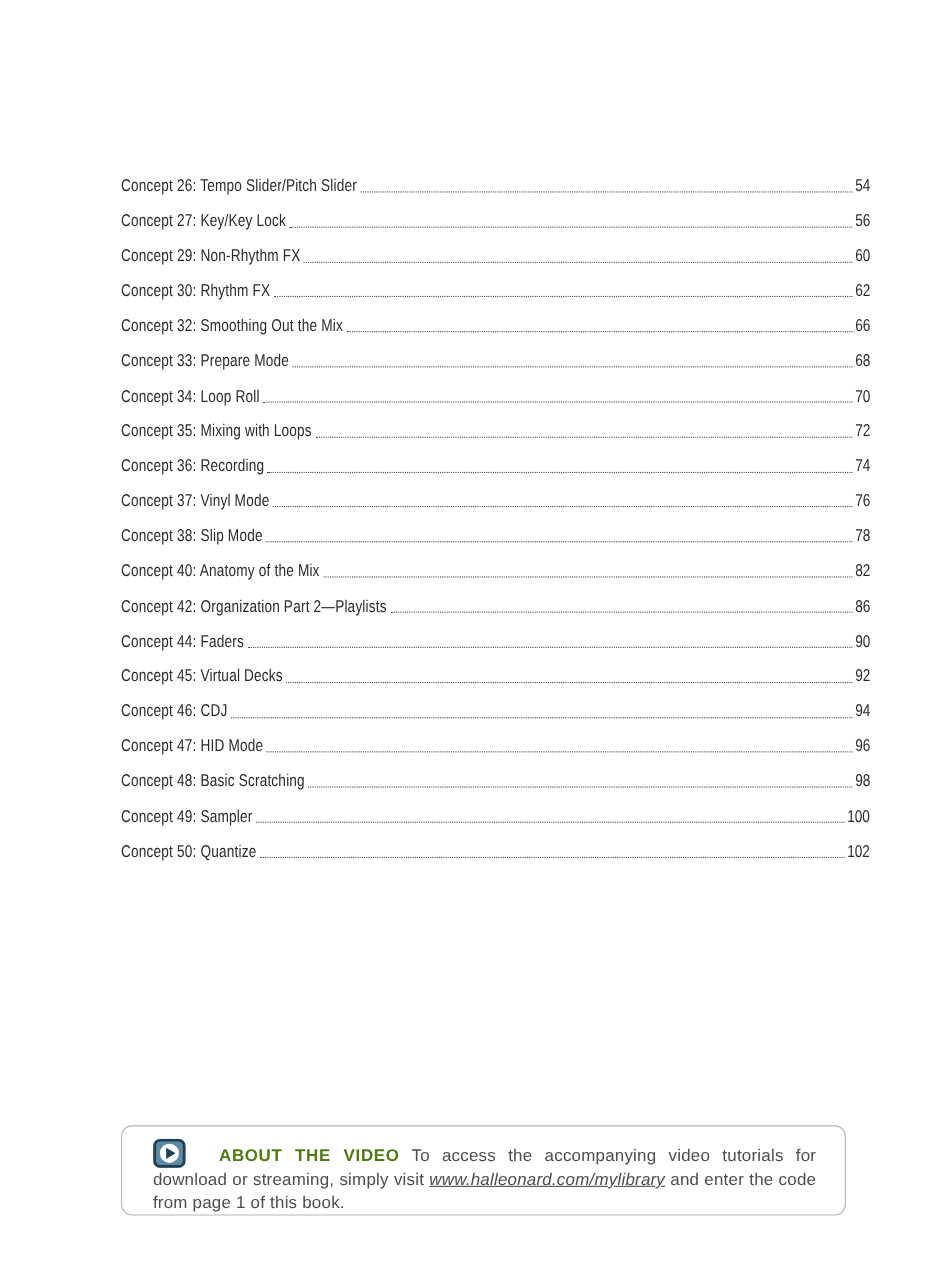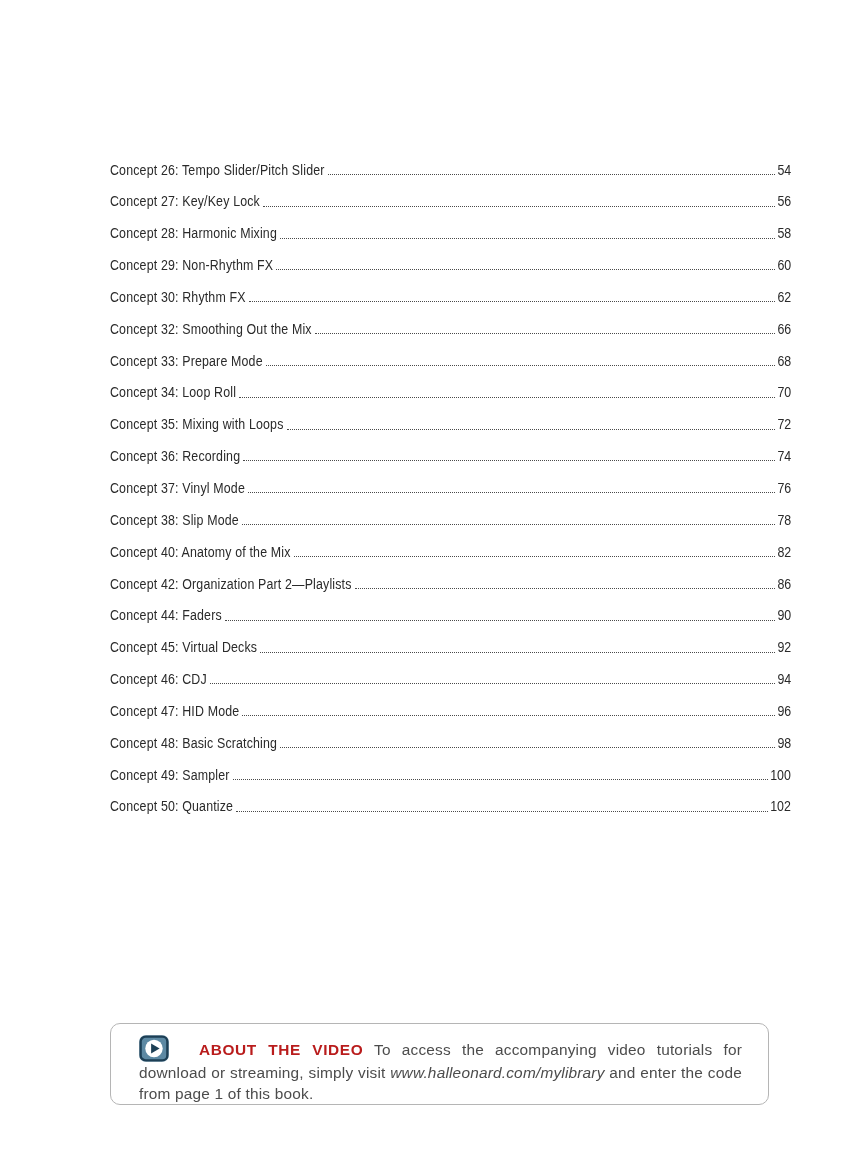--- a/index.html
+++ b/index.html
@@ -70,52 +70,48 @@
   }
   .vid-icon {
     display: inline-block;
     width: 30px;
     height: 27px;
     vertical-align: -7px;
     margin-right: 4px;
   }
   .about-heading {
     font-weight: bold;
-    color: #b91c1c;
+    color: #4d7c0f;
     letter-spacing: 0.6px;
     margin-left: 15px;
   }
   .about-link {
     font-style: italic;
     color: #4c4c4c;
+    text-decoration: underline;
   }
 </style>
 </head>
 <body>
 
 <div class="page">
 
   <div class="toc" id="toc">
     <div class="toc-row">
       <span class="toc-title" style="margin-right: -53.6px;">Concept 26: Tempo Slider/Pitch Slider</span>
       <span class="leader"></span>
       <span class="toc-page" style="margin-left: -3.4px;">54</span>
     </div>
 
     <div class="toc-row">
       <span class="toc-title" style="margin-right: -37.4px;">Concept 27: Key/Key Lock</span>
       <span class="leader"></span>
       <span class="toc-page" style="margin-left: -3.4px;">56</span>
     </div>
 
-    <div class="toc-row">
-      <span class="toc-title" style="margin-right: -41.8px;">Concept 28: Harmonic Mixing</span>
-      <span class="leader"></span>
-      <span class="toc-page" style="margin-left: -3.4px;">58</span>
-    </div>
 
     <div class="toc-row">
       <span class="toc-title" style="margin-right: -40.8px;">Concept 29: Non-Rhythm FX</span>
       <span class="leader"></span>
       <span class="toc-page" style="margin-left: -3.4px;">60</span>
     </div>
 
     <div class="toc-row">
       <span class="toc-title" style="margin-right: -34px;">Concept 30: Rhythm FX</span>
       <span class="leader"></span>

